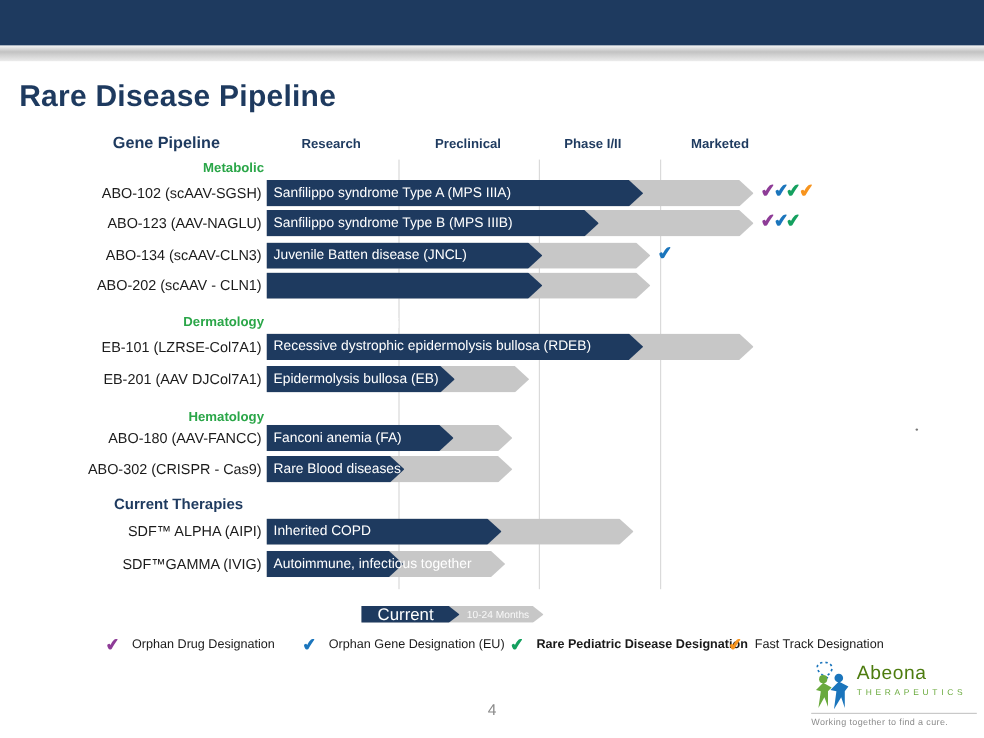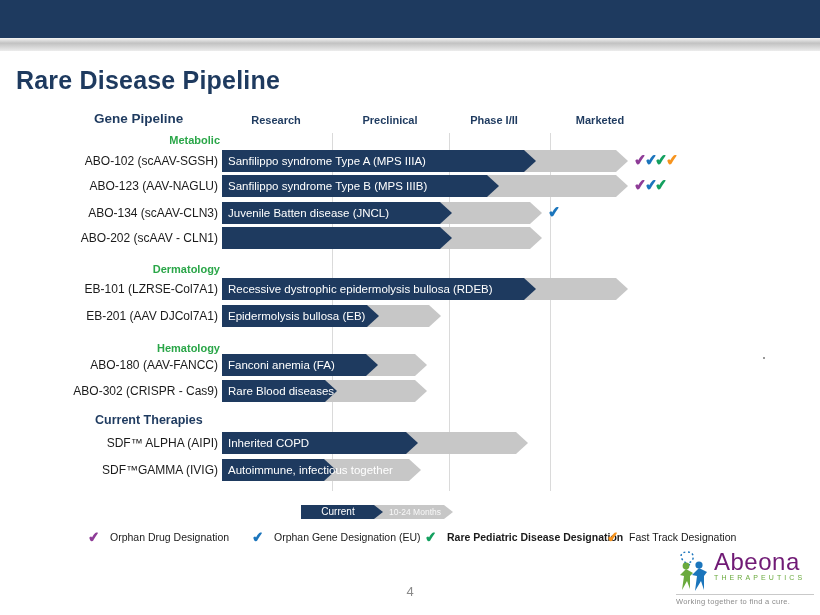--- a/index.html
+++ b/index.html
@@ -27,33 +27,33 @@
   .arrow{height:22px;z-index:2;clip-path:polygon(0 0,calc(100% - 12px) 0,100% 50%,calc(100% - 12px) 100%,0 100%);}
   .arrow.gray{background:#c7c7c7;}
   .arrow.dark{background:#1e3a5f;z-index:3;}
   .bar-text{color:#fff;font-size:11.5px;line-height:22px;padding-left:6px;white-space:nowrap;z-index:4;}
   .row-checks{height:22px;line-height:20px;white-space:nowrap;z-index:4;}
   .check{display:inline-block;font-size:15px;font-weight:700;transform:rotate(-6deg);margin-left:-2px;}
   
   .arrow-sm{height:14px;z-index:2;clip-path:polygon(0 0,calc(100% - 9px) 0,100% 50%,calc(100% - 9px) 100%,0 100%);}
   .arrow-sm.dark{background:#1e3a5f;z-index:3;}
   .arrow-sm.gray{background:#c7c7c7;}
-  .stage-text{font-size:10px;line-height:14px;text-align:center;z-index:4;white-space:nowrap;}
+  .stage-text{font-size:14px;line-height:14px;text-align:center;z-index:4;white-space:nowrap;}
   
   .desig-check{font-size:14px;font-weight:700;line-height:16px;transform:rotate(-6deg);z-index:1;}
   .desig-label{font-size:10.5px;color:#1a1a1a;line-height:16px;white-space:nowrap;z-index:1;}
   
   #page-num{left:0;top:584px;width:820px;text-align:center;font-size:13px;color:#8a8a8a;}
   #stray-dot{left:763px;top:357px;width:2px;height:2px;background:#777;border-radius:50%;}
   
   #logo{left:676px;top:551px;width:138px;}
   #logo-row{display:flex;align-items:flex-start;}
   #logo-mark{width:36px;height:40px;flex:0 0 auto;}
   #logo-textblock{margin-left:2px;}
-  #logo-name{font-size:24px;color:#701a75;letter-spacing:.5px;line-height:22px;}
+  #logo-name{font-size:16px;color:#4d7c0f;letter-spacing:.5px;line-height:22px;}
   #logo-sub{font-size:7px;color:#6aaa3d;letter-spacing:3.1px;line-height:9px;}
   #logo-tagline{margin-top:3px;border-top:1px solid #c9c9c9;padding-top:2px;font-size:7.5px;color:#8c8c8c;letter-spacing:.3px;white-space:nowrap;}
 </style>
 </head>
 <body>
 
 <div id="slide">
   <div class="abs" id="top-bar"></div>
   <div class="abs" id="top-strip"></div>
 

